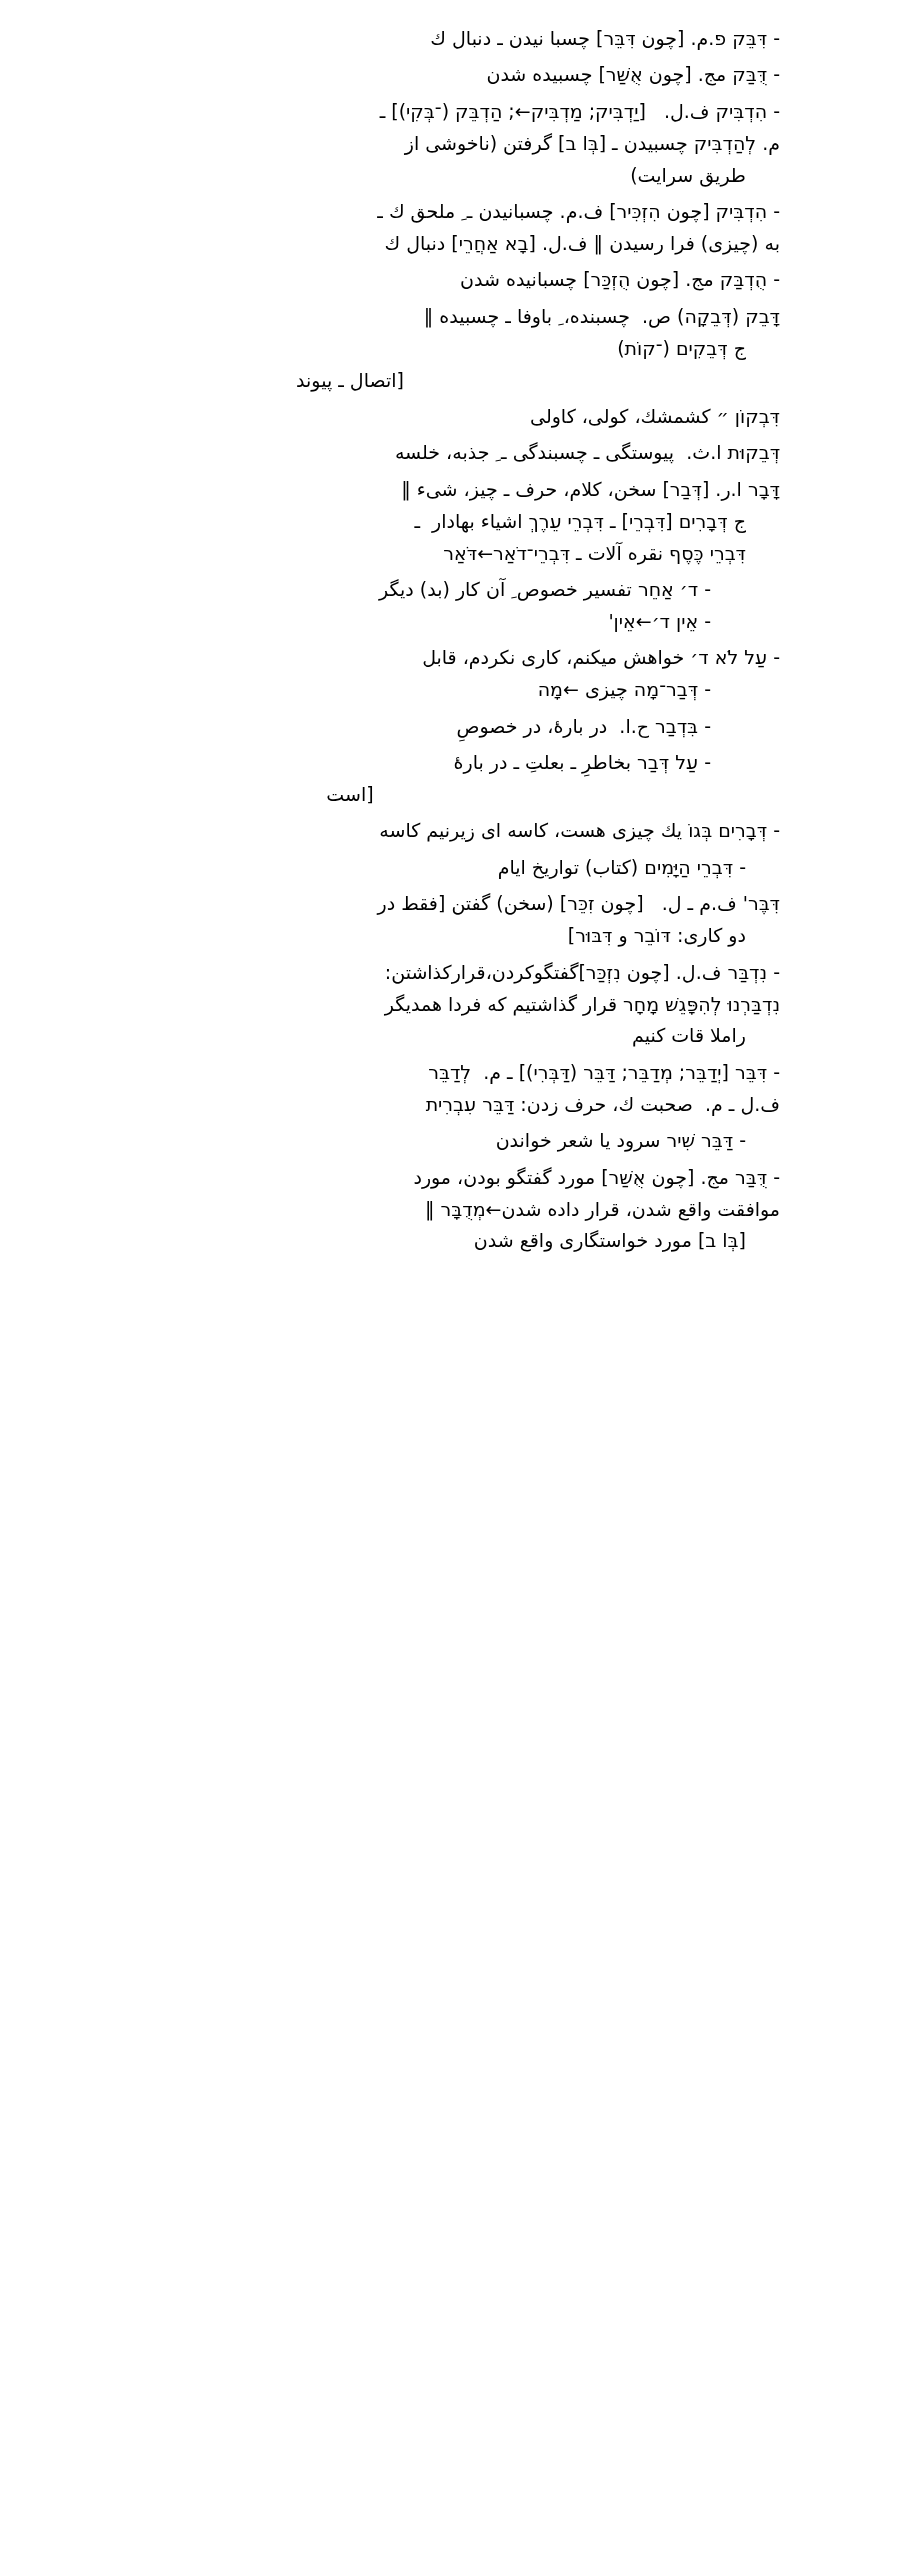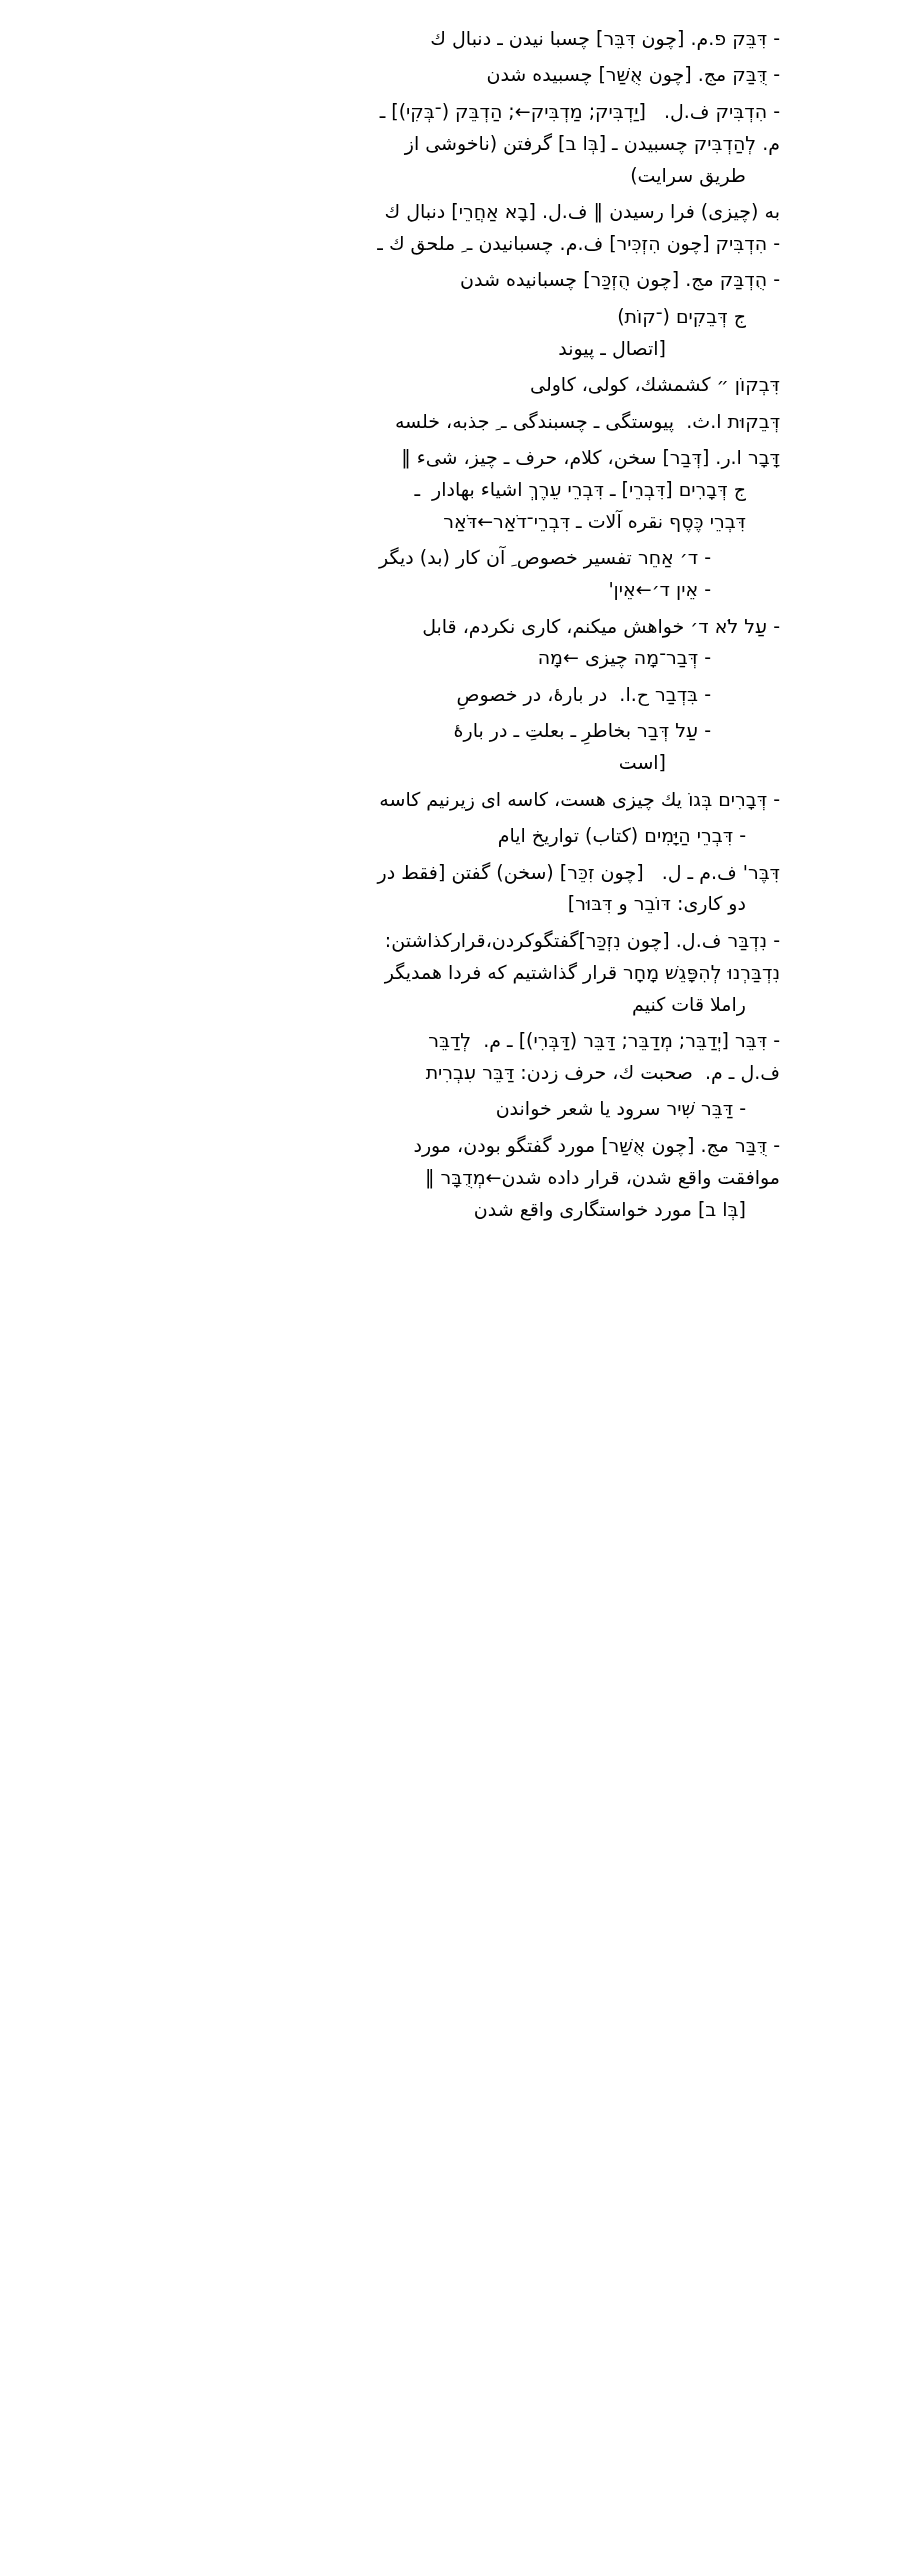--- a/index.html
+++ b/index.html
@@ -28,40 +28,41 @@
     text-align: right;
     unicode-bidi: plaintext;
     font-size: 19px;
     line-height: 1.62;
     margin: 0 0 1.1px 0;
     white-space: pre-wrap;
     word-wrap: break-word;
   }
   .line.indent1 { padding-right: 34px; }
   .line.indent2 { padding-right: 69px; }
-  .line.indent3 { padding-right: 114px; }
+  .line.indent3 { padding-right: 114px; text-align: center; }
 </style>
 </head>
 <body>
 
 <div class="page">
   <div id="entries">
       <div class="line">‑ דִּבֵּק פ.م. [چون דִּבֵּר] چسبا نیدن ـ دنبال ك</div>
       <div class="entry" id="entry-hidabek-fm"></div>
       <div class="line">‑ דֻּבַּק مج. [چون אֻשַּׁר] چسبیده شدن</div>
       <div class="entry" id="entry-hidabek-mj"></div>
       <div class="line">‑ הִדְבִּיק ف.ل.   [יַדְבִּיק; מַדְבִּיק←; הַדְבֵּק (־בְּקִי)] ـ</div>
       <div class="line">م. לְהַדְבִּיק چسبیدن ـ [בְּا ב] گرفتن (ناخوشی از</div>
       <div class="line indent1">طریق سرایت)</div>
       <div class="entry" id="entry-hidbik-fl"></div>
+      <div class="line">‑ הִדְבִּיק [چون הִזְכִּיר] ف.م. چسبانیدن ـ ِ ملحق ك ـ</div>
       <div class="line">به (چیزی) فرا رسیدن ‖ ف.ل. [בָא אַחֲרֵי] دنبال ك</div>
-      <div class="line">‑ הִדְבִּיק [چون הִזְכִּיר] ف.م. چسبانیدن ـ ِ ملحق ك ـ</div>
       <div class="entry" id="entry-hidbik2"></div>
       <div class="line">‑ הֻדְבַּק مج. [چون הֻזְכַּר] چسبانیده شدن</div>
       <div class="entry" id="entry-hudbak"></div>
+      <div class="line">דָּבֵק (דְּבֵקָה) ص.  چسبنده، ِ باوفا ـ چسبیده ‖</div>
       <div class="line indent1">ج דְּבֵקִים (־קוֹת)</div>
       <div class="line indent3">[اتصال ـ پیوند</div>
       <div class="entry" id="entry-davek"></div>
       <div class="entry" id="entry-devek"></div>
       <div class="line">דִּבְקוֹן ״ كشمشك، كولی، كاولی</div>
       <div class="entry" id="entry-divkon"></div>
       <div class="line">דְּבֵקוּת ا.ث.  پیوستگی ـ چسبندگی ـ ِ جذبه، خلسه</div>
       <div class="entry" id="entry-devekut"></div>
       <div class="line">דָּבָר ا.ر. [דְּבַר] سخن، كلام، حرف ـ چیز، شیء ‖</div>
       <div class="line indent1">ج דְּבָרִים [דִּבְרֵי] ـ דִּבְרֵי עֵרֶךְ اشیاء بهادار  ـ</div>

